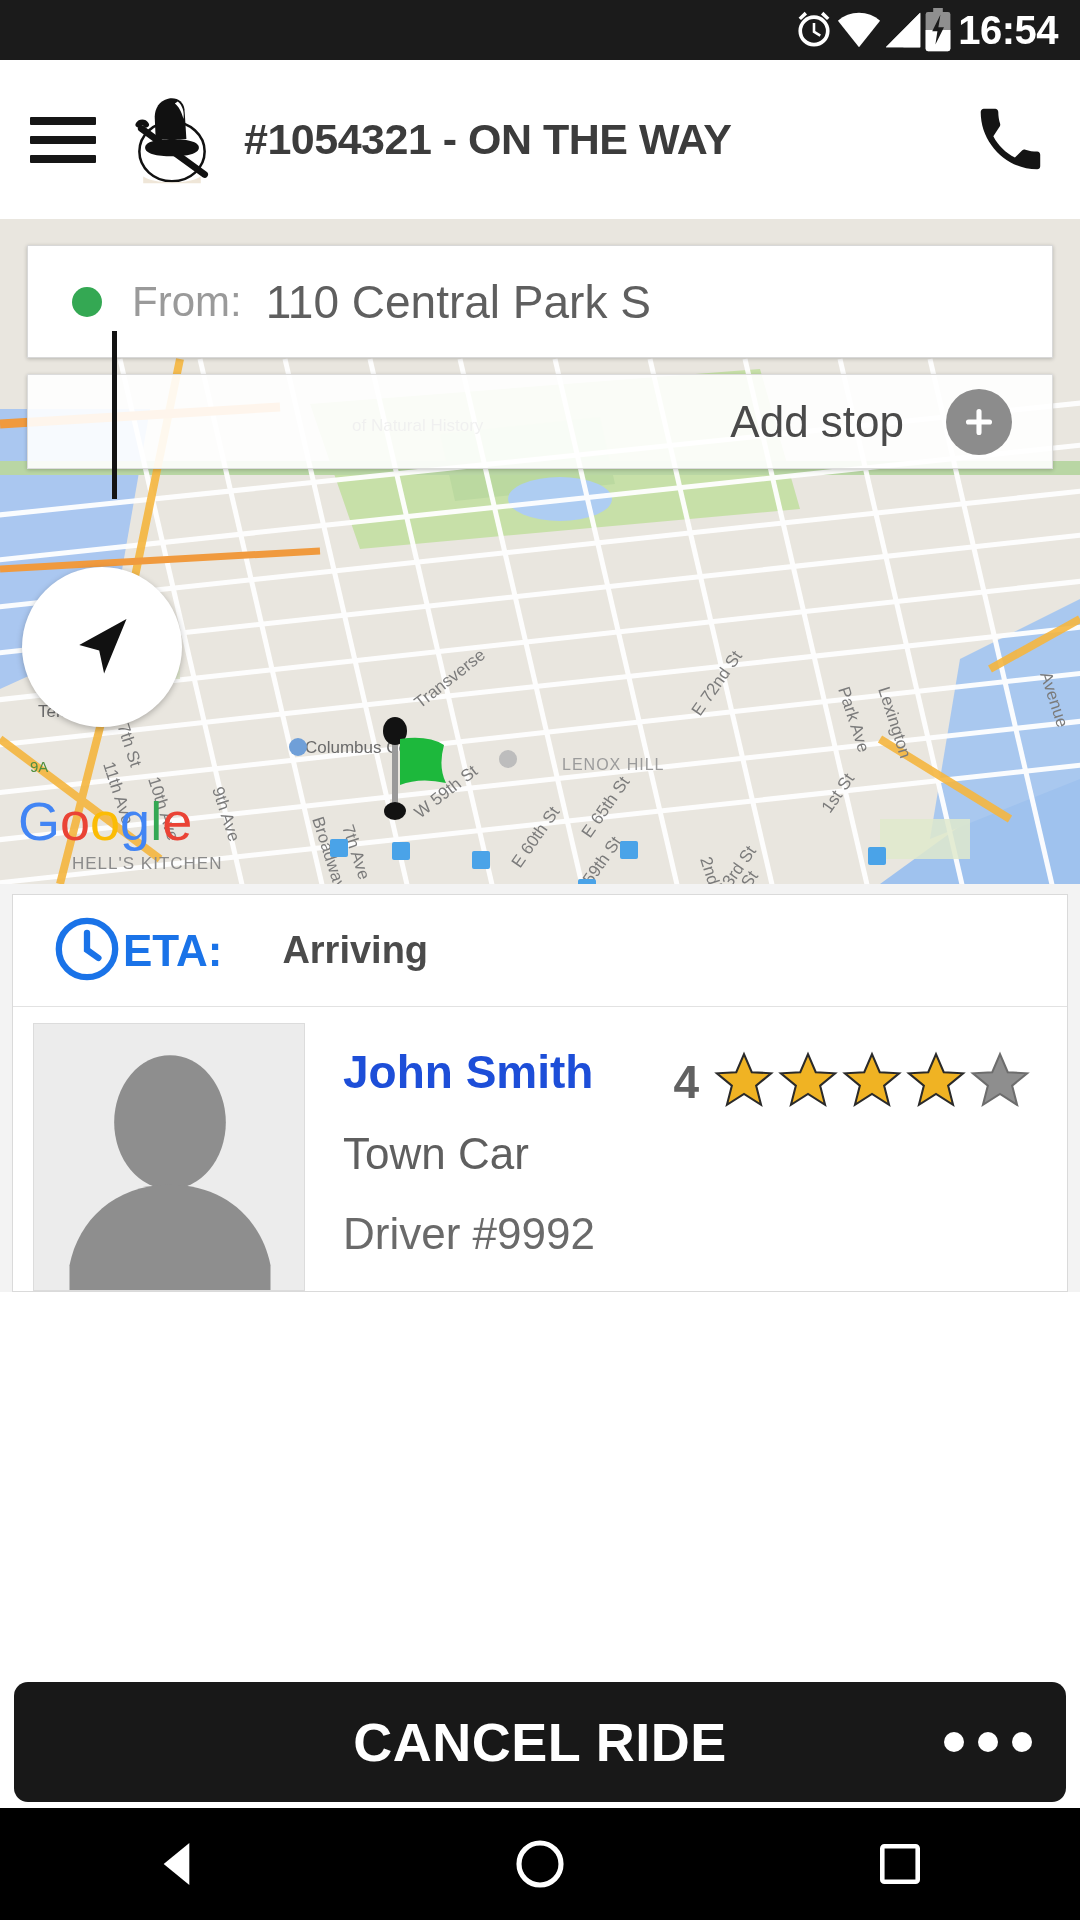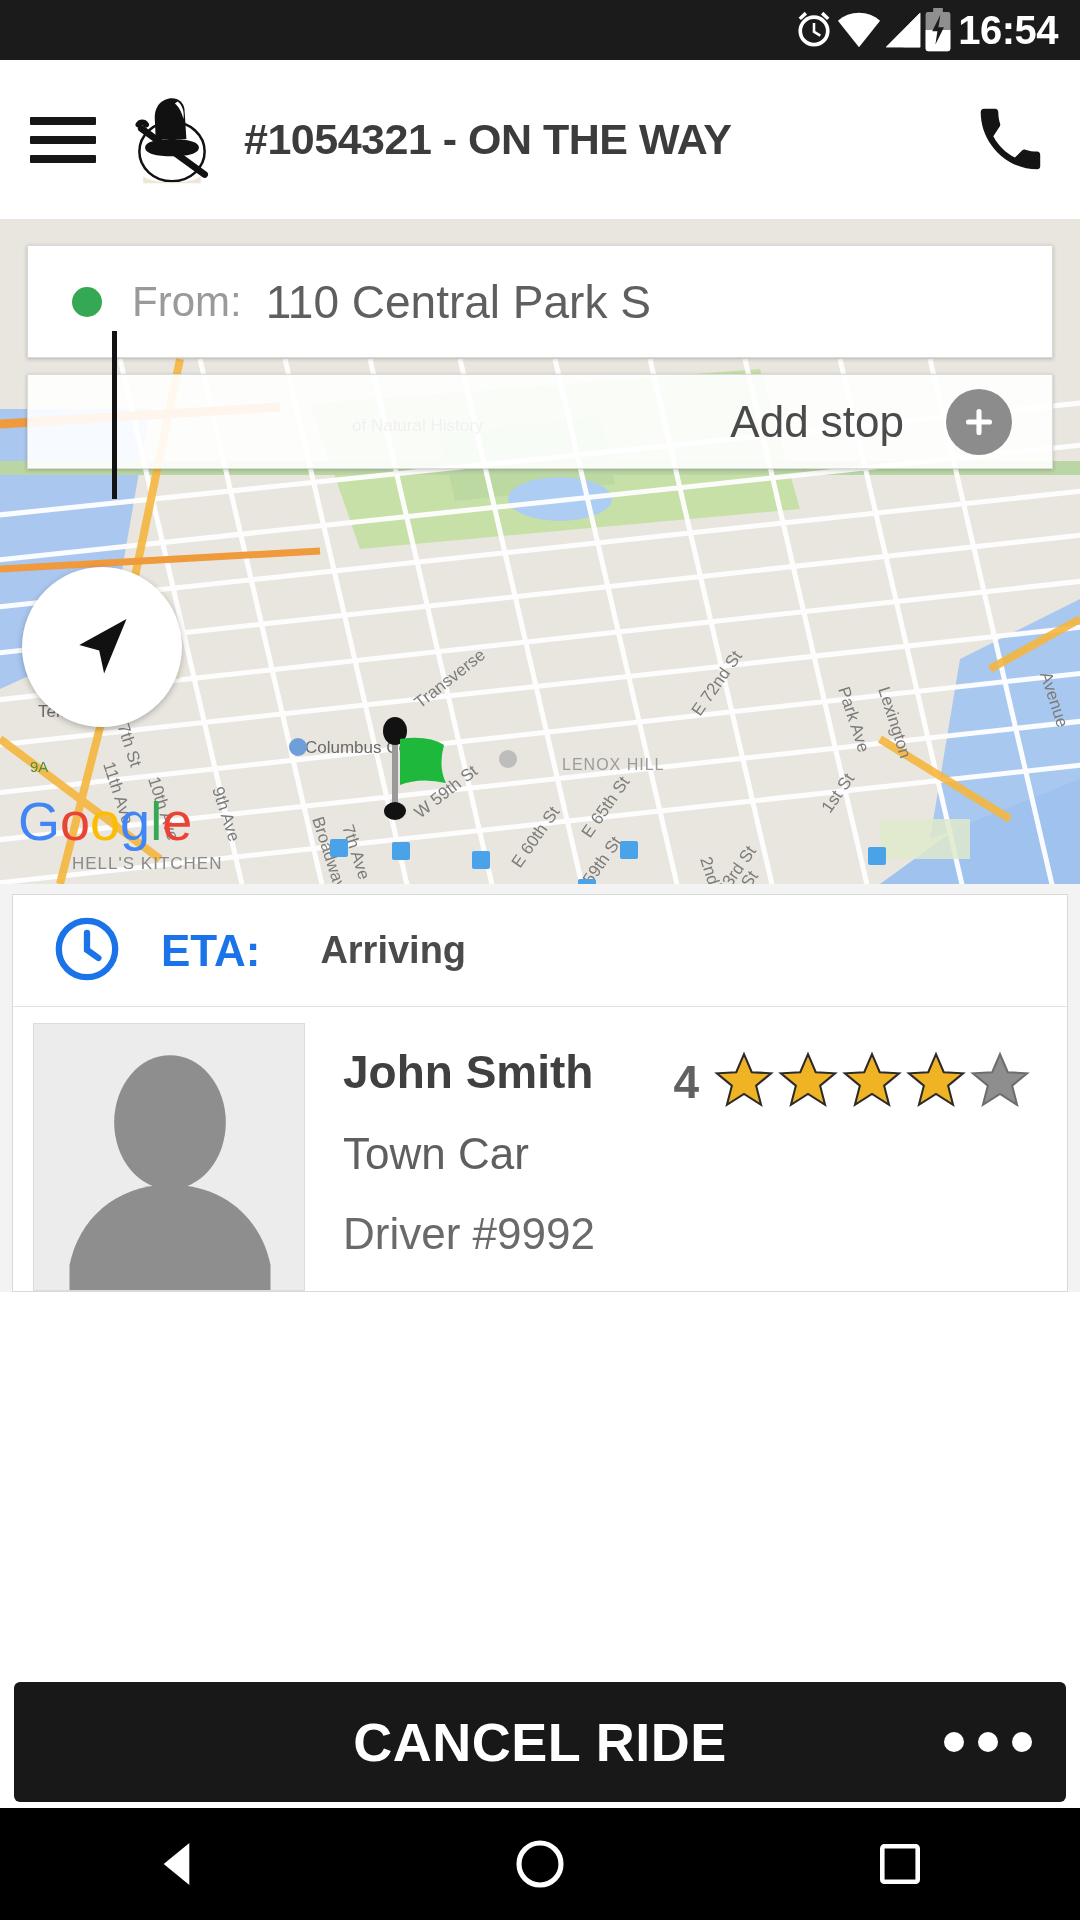--- a/index.html
+++ b/index.html
@@ -97,43 +97,43 @@
     height:408px; position:relative;
   }
   .info-card {
     background:#fff; border:1px solid #dadada; height:100%;
     display:flex; flex-direction:column; overflow:hidden;
   }
   .eta-row {
     height:140px; display:flex; align-items:center;
     padding-left:38px; border-bottom:1px solid #e2e2e2; gap:0;
   }
-  .eta-label { font-size:44px; color:#1a73e8; font-weight:bold; margin-left:38px; }
+  .eta-label { font-size:44px; color:#1a73e8; font-weight:bold; }
   .eta-value { font-size:38px; color:#4b4b4b; font-weight:bold; margin-left:60px; }
 
   .driver-row { flex:1; display:flex; padding:16px 0 0 20px; position:relative; }
   .avatar {
     width:272px; height:268px; background:#ececec; flex:0 0 auto;
     border:1px solid #dcdcdc; position:relative; overflow:hidden;
   }
   .driver-info { flex:1; padding-left:38px; position:relative; }
-  .driver-name { font-size:46px; color:#404040; font-weight:bold; margin-top:22px; }
+  .driver-name { font-size:46px; color:#1d4ed8; font-weight:bold; margin-top:22px; }
   .driver-car  { font-size:44px; color:#5f5f5f; margin-top:30px; }
   .driver-id   { font-size:44px; color:#6a6a6a; position:absolute; bottom:32px; left:38px;text-align:right; }
   .rating-wrap {
     position:absolute; right:36px; top:26px;
     display:flex; align-items:center; gap:14px;
   }
   .rating-num { font-size:46px; color:#616161; font-weight:bold; }
   .stars { display:flex; gap:2px; }
 
   
   .cancel-btn {
     position:absolute; left:14px; right:14px; bottom:118px;
-    height:120px; background:#181818; border-radius:6px;
+    height:120px; background:#181818; border-radius:14px;
     display:flex; align-items:center; justify-content:center;
     cursor:pointer; z-index:25;
   }
   .cancel-text { color:#fff; font-size:54px; font-weight:bold; letter-spacing:.5px; }
   .overflow-dots {
     position:absolute; right:34px; top:50%; transform:translateY(-50%);
     display:flex; gap:14px; cursor:pointer;
   }
   .overflow-dots i { width:20px; height:20px; border-radius:50%; background:#fff; display:block; }
 

